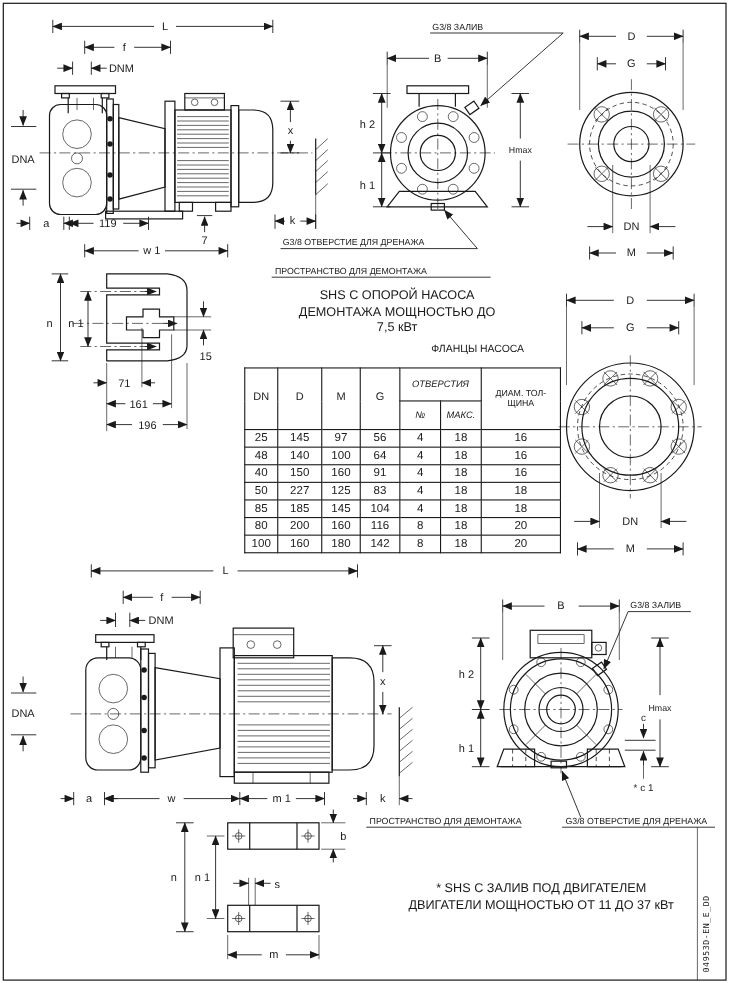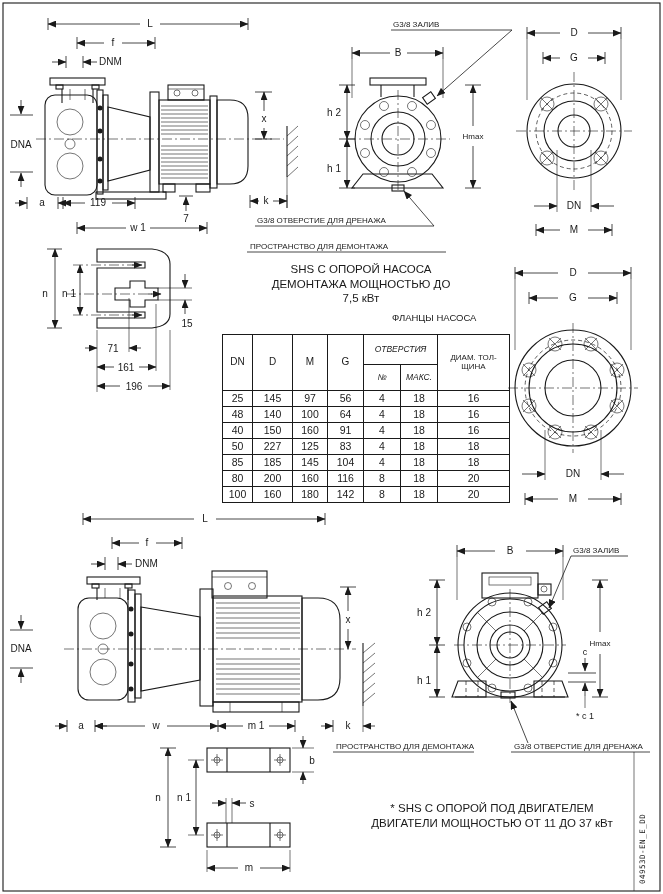--- a/index.html
+++ b/index.html
@@ -667,19 +667,19 @@
           <td>180</td>
           <td>142</td>
           <td>8</td>
           <td>18</td>
           <td>20</td>
     </tr>
   </tbody>
 </table>
 
 <div class="cap" style="left:352px; top:801px; width:280px;">
-  <div>* SHS С ОПОРОЙ ПОД ДВИГАТЕЛЕМ</div>
+  <div>* SHS С ЗАЛИВ ПОД ДВИГАТЕЛЕМ</div>
   <div>ДВИГАТЕЛИ МОЩНОСТЬЮ ОТ 11 ДО 37 кВт</div>
 </div>
 
 <div class="doc-code">04953D-EN_E_DD</div>
 
 </div>
 
 </body></html>

